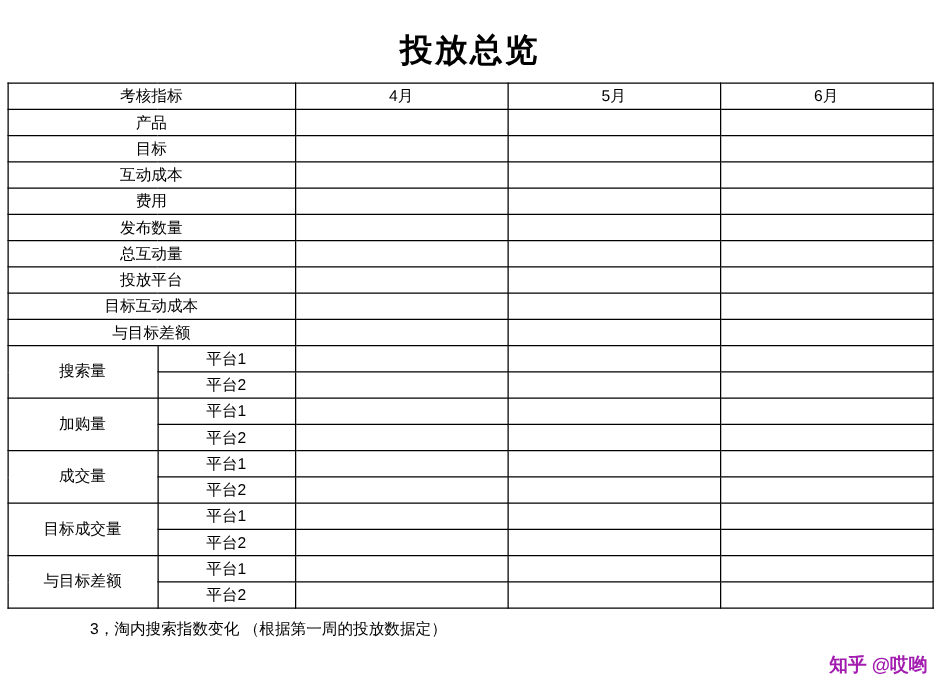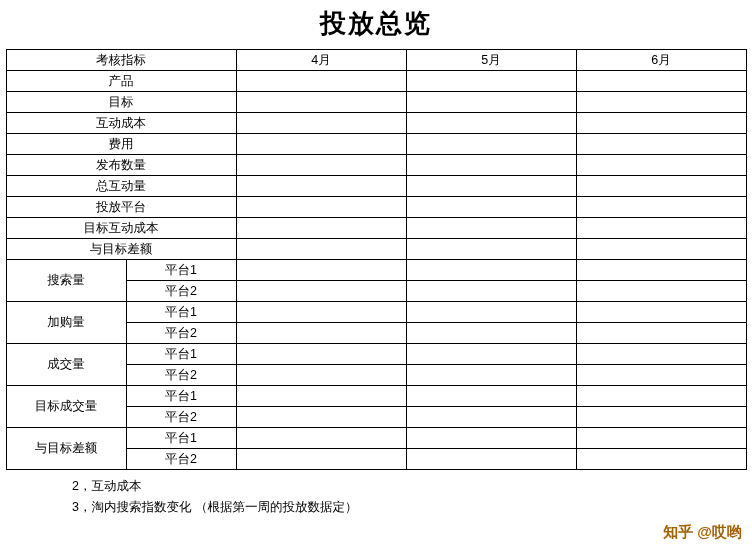--- a/index.html
+++ b/index.html
@@ -19,21 +19,21 @@
     width: 752px;
     height: 548px;
     position: relative;
     box-sizing: border-box;
   }
   .title {
     text-align: center;
     font-size: 26px;
     font-weight: bold;
     letter-spacing: 2px;
-    padding-top: 6px;
+    padding-top: 23px;
     padding-bottom: 8px;
     color: #000;
   }
   table.sheet {
     border-collapse: collapse;
     width: 740px;
     margin: 0 auto;
     table-layout: fixed;
   }
   table.sheet td {
@@ -67,21 +67,21 @@
   }
   .note-indent {
     padding-left: 66px;
   }
   .watermark {
     position: absolute;
     right: 10px;
     bottom: 6px;
     font-size: 15px;
     font-weight: bold;
-    color: #a16207;
+    color: #a21caf;
     display: flex;
     align-items: flex-end;
     gap: 4px;
   }
   .watermark .zh {
     font-weight: bold;
   }
 </style>
 </head>
 <body>
@@ -227,21 +227,20 @@
       <tr>
         <td class="label">平台2</td>
         <td class="empty"></td>
         <td class="empty"></td>
         <td class="empty"></td>
       </tr>
     </tbody>
   </table>
 
   <div class="notes">
-    <div class="note-line note-indent">2，互动成本</div>
     <div class="note-line note-indent">3，淘内搜索指数变化 （根据第一周的投放数据定）</div>
   </div>
 
   <div class="watermark">
     <span class="zh">知乎</span>
     <span>@哎哟</span>
   </div>
 
 </div>
 

